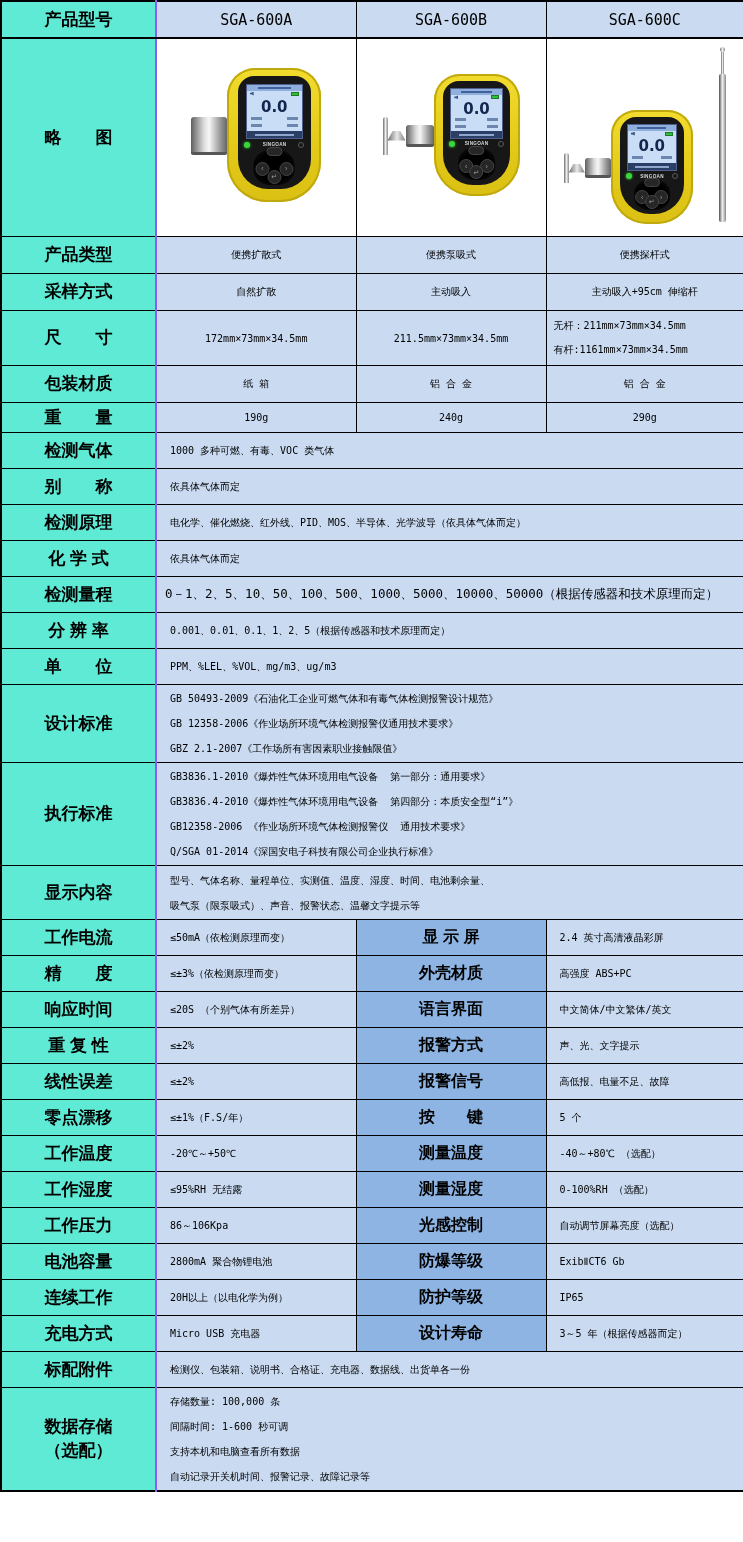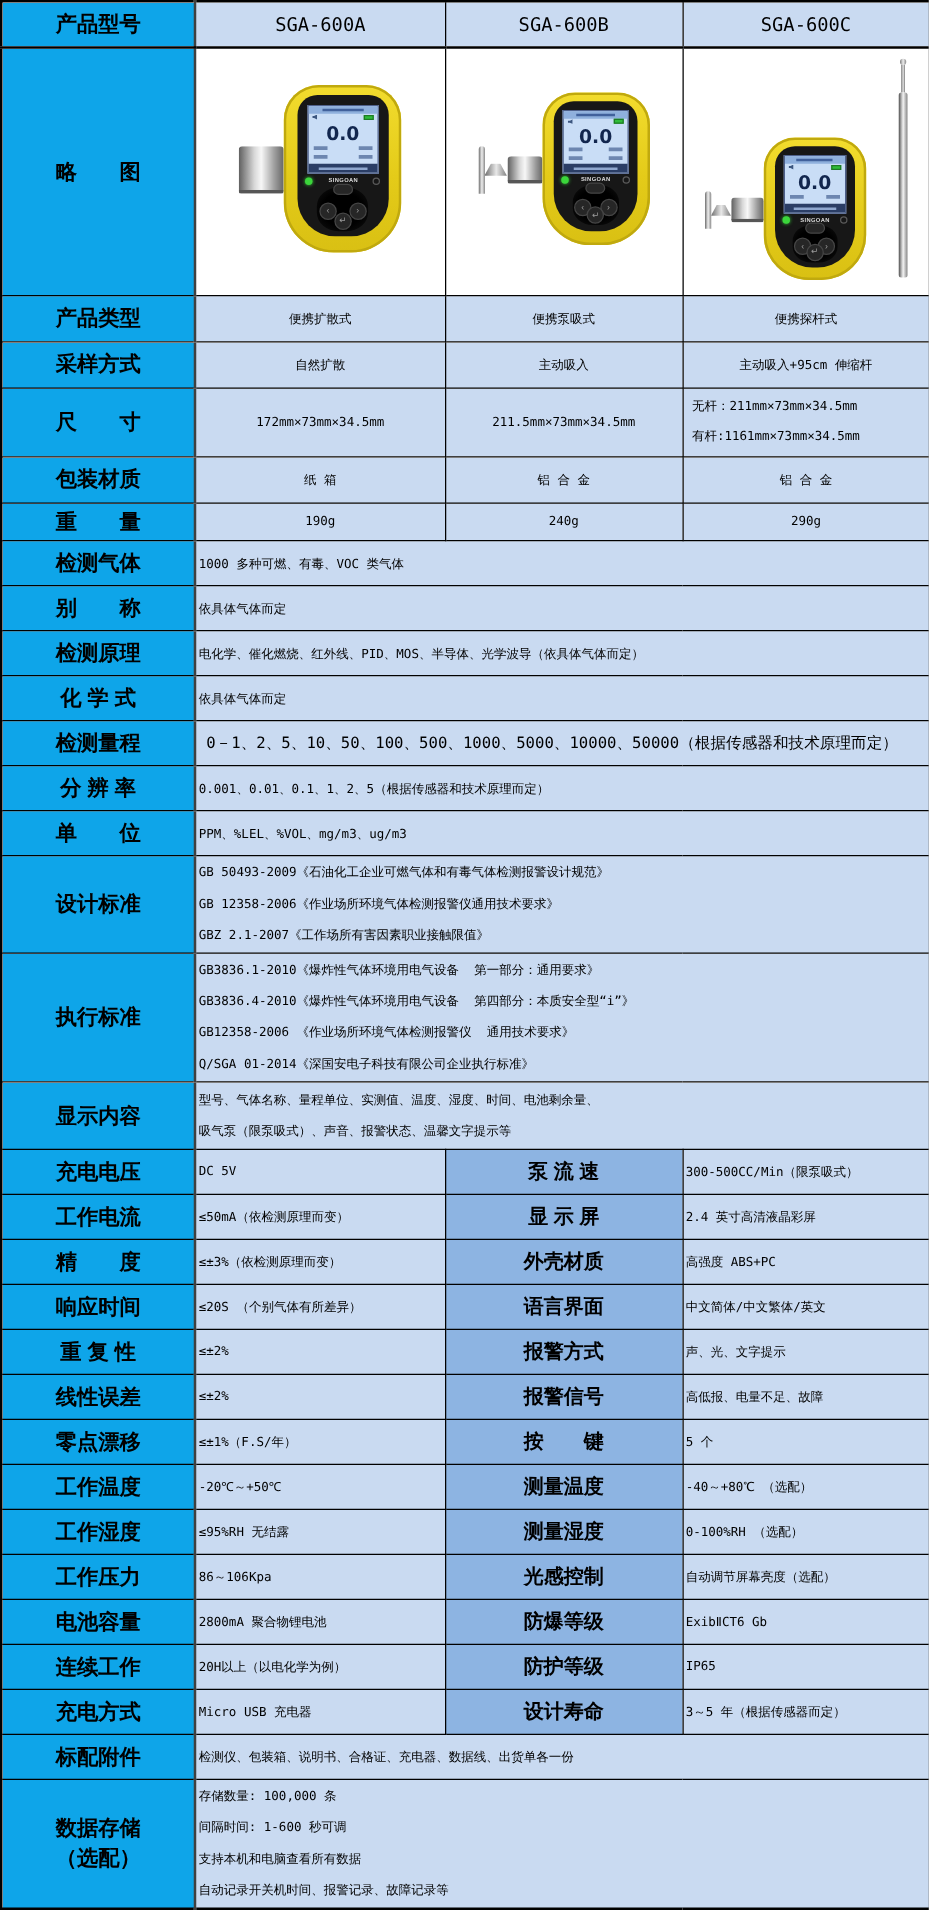--- a/index.html
+++ b/index.html
@@ -1,24 +1,24 @@
 <!DOCTYPE html>
 <html><head>
 <meta charset="utf-8">
 <style>
   html,body{margin:0;padding:0;background:#fff;}
   body{width:743px;font-family:"Liberation Sans",sans-serif;color:#000;}
   table{border-collapse:collapse;table-layout:fixed;width:743px;border:2px solid #000;}
   td{border:1px solid #000;vertical-align:middle;overflow:hidden;box-sizing:border-box;}
   tr.hdr td{border-bottom:2px solid #000;}
-  td.lbl{background:#0ea5e9;text-align:center;font-weight:bold;font-size:17px;white-space:pre-wrap;line-height:24px;border-right:2px solid #404040;}
+  td.lbl{background:#5eead4;text-align:center;font-weight:bold;font-size:17px;white-space:pre-wrap;line-height:24px;border-right:2px solid #8b5cf6;}
   td.lbl2{background:#8db4e2;text-align:center;font-weight:bold;font-size:16px;white-space:pre-wrap;}
   td.val{background:#c9daf1;font-family:"DejaVu Sans Mono","Liberation Sans",monospace;font-size:10px;}
   td.c{text-align:center;}
-  td.l{text-align:left;padding-left:2px;padding-right:6px;}
+  td.l{text-align:left;padding-left:13px;padding-right:6px;}
   td.pre{white-space:pre-wrap;line-height:25px;}
   td.img{background:#fff;padding:0;}
   td.model{background:#c9daf1;text-align:center;font-family:"DejaVu Sans Mono","Liberation Sans",monospace;font-size:15px;}
 
   
   .devwrap{height:100%;display:flex;align-items:flex-end;justify-content:center;padding:8px 0 12px;box-sizing:border-box;gap:26px;}
   .device{display:flex;flex-direction:row;align-items:center;}
   .tube{width:5px;background:linear-gradient(90deg,#6e6e6e,#efefef 50%,#8a8a8a);border-radius:3px 3px 0 0;}
   .tube.b{height:38px;} .tube.c{height:30px;}
   .taper{background:linear-gradient(90deg,#707070,#e8e8e8 50%,#7a7a7a);clip-path:polygon(30% 0,70% 0,100% 100%,0 100%);}
@@ -283,26 +283,20 @@
 GB12358-2006 《作业场所环境气体检测报警仪  通用技术要求》
 Q/SGA 01-2014《深国安电子科技有限公司企业执行标准》</td>
   </tr>
   <tr style="height:54px">
     <td class="lbl">显示内容</td>
     <td class="val l pre" colspan="3">型号、气体名称、量程单位、实测值、温度、湿度、时间、电池剩余量、
 吸气泵（限泵吸式）、声音、报警状态、温馨文字提示等</td>
   </tr>
 
   <tr style="height:36px">
-    <td class="lbl">充电电压</td>
-    <td class="val l">DC 5V</td>
-    <td class="lbl2">泵 流 速</td>
-    <td class="val l">300-500CC/Min（限泵吸式）</td>
-  </tr>
-  <tr style="height:36px">
     <td class="lbl">工作电流</td>
     <td class="val l">≤50mA（依检测原理而变）</td>
     <td class="lbl2">显 示 屏</td>
     <td class="val l">2.4 英寸高清液晶彩屏</td>
   </tr>
   <tr style="height:36px">
     <td class="lbl">精　　度</td>
     <td class="val l">≤±3%（依检测原理而变）</td>
     <td class="lbl2">外壳材质</td>
     <td class="val l">高强度 ABS+PC</td>

